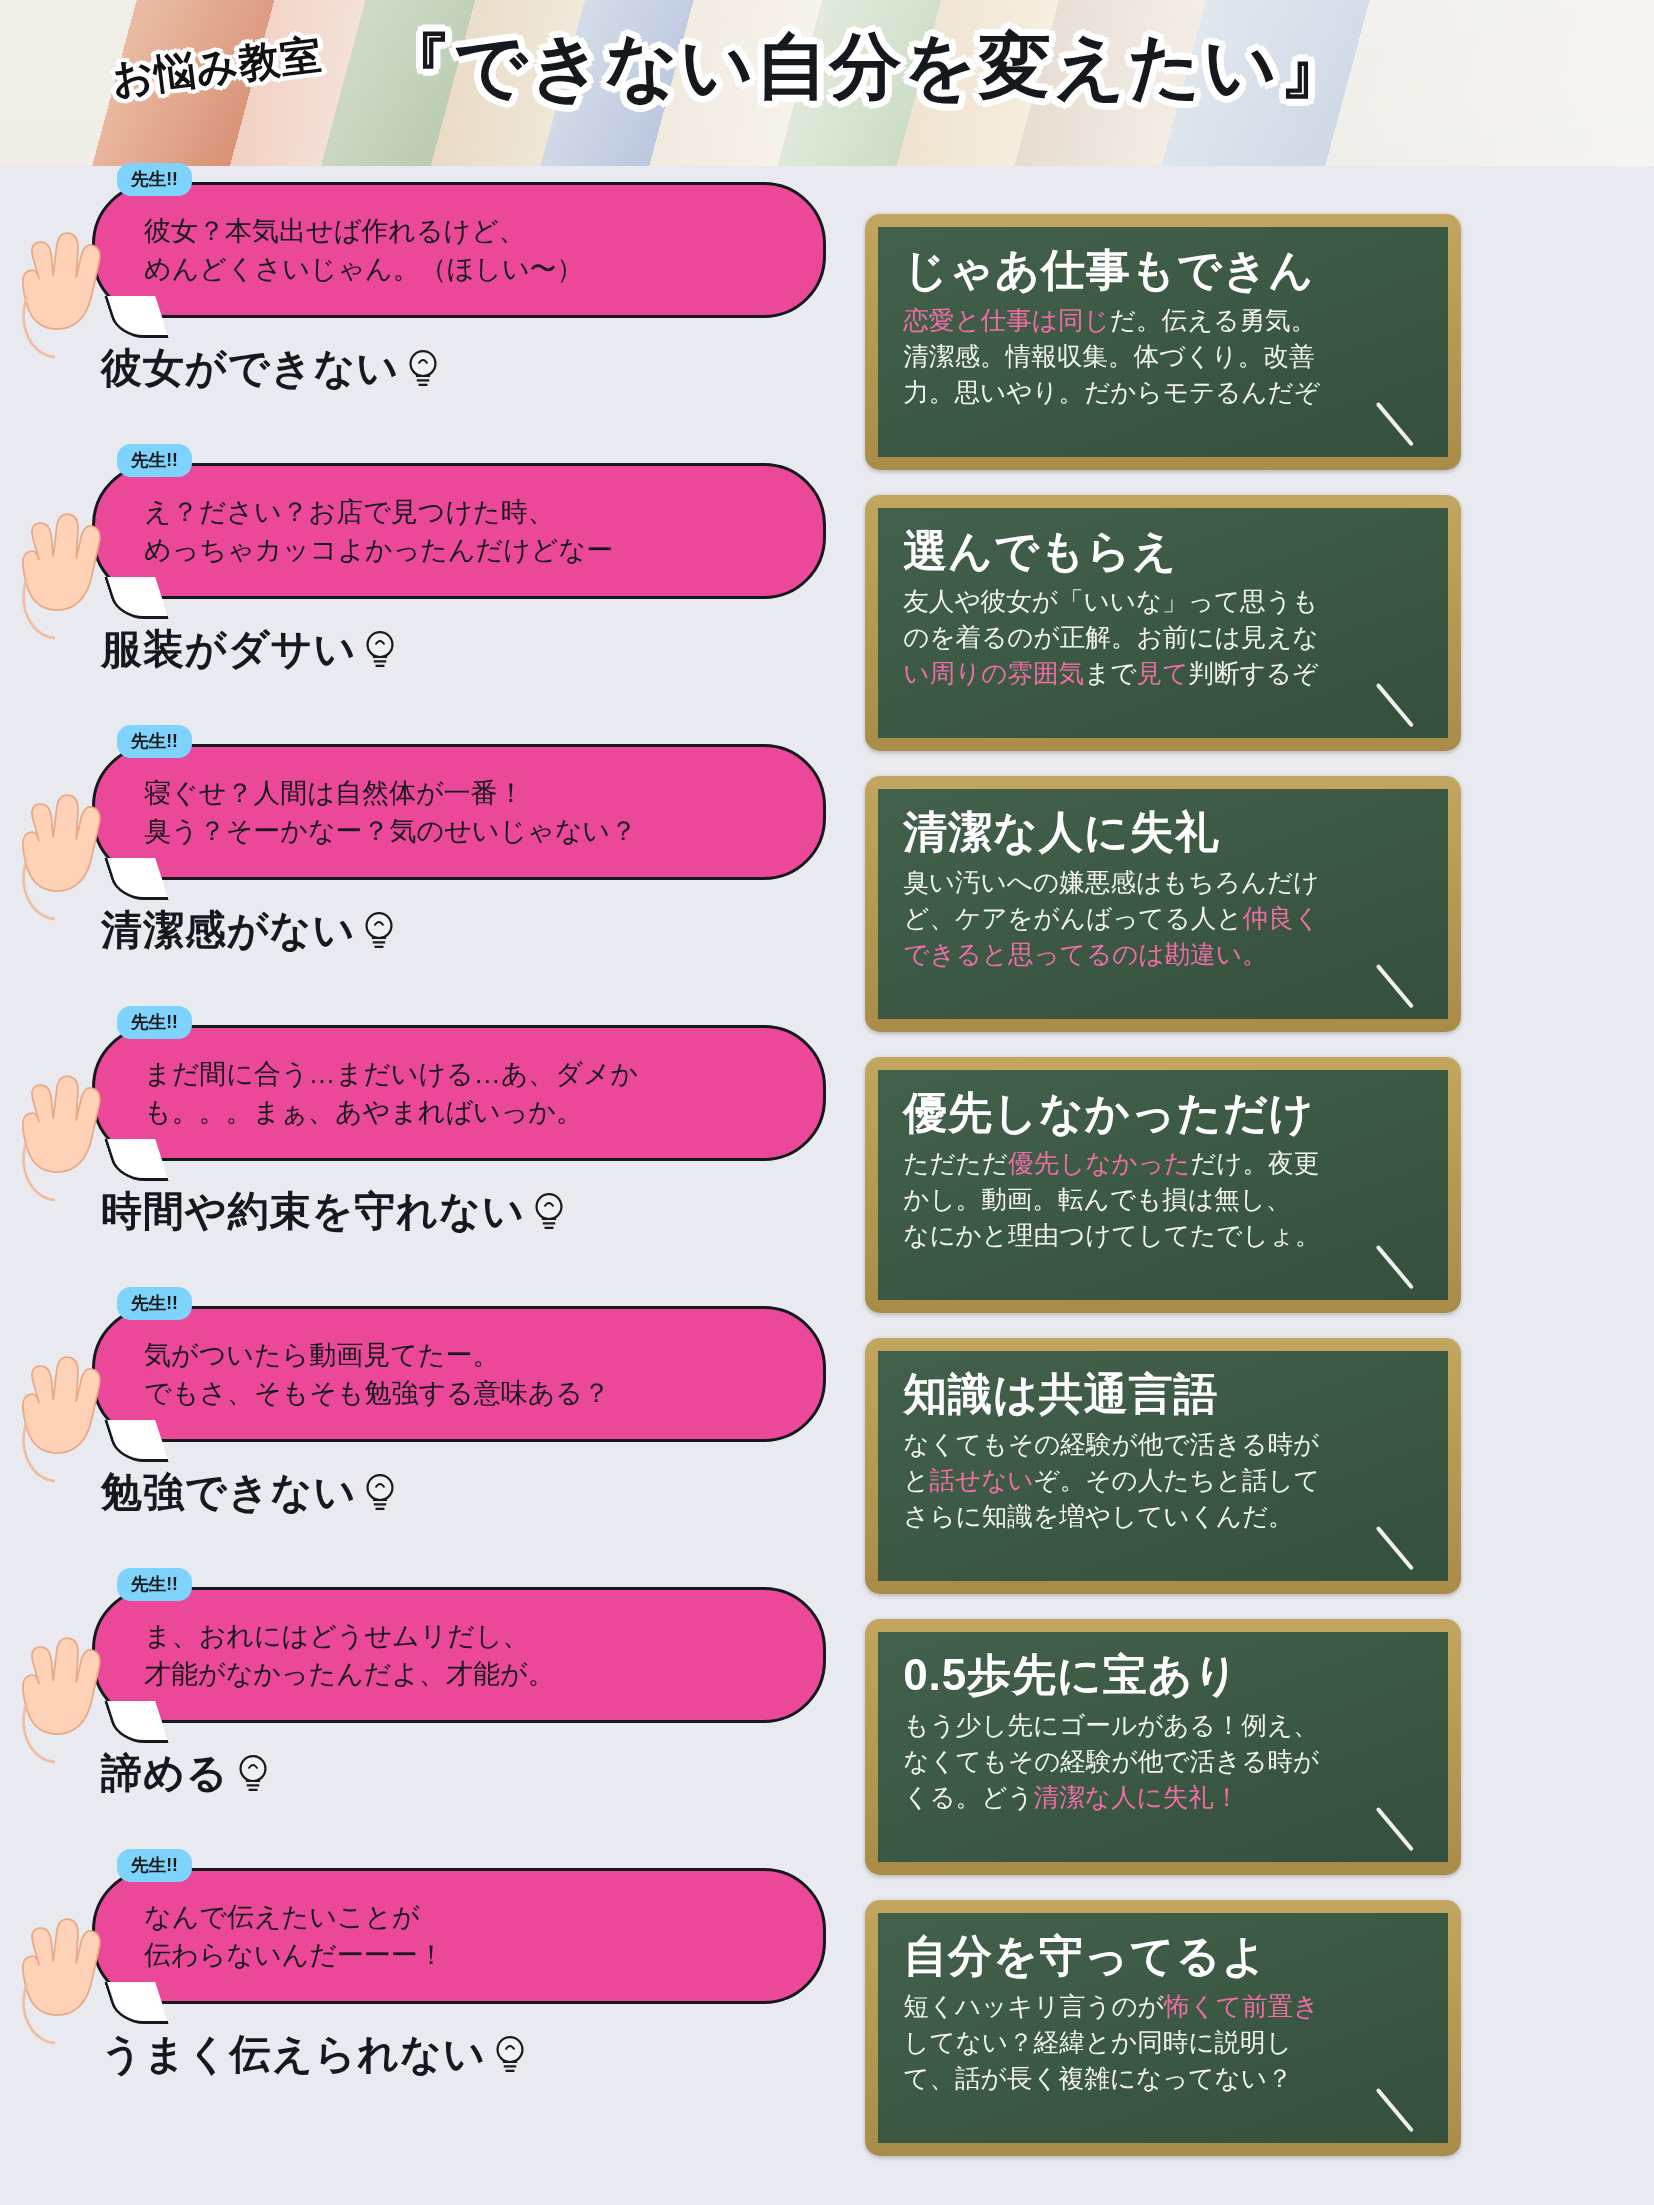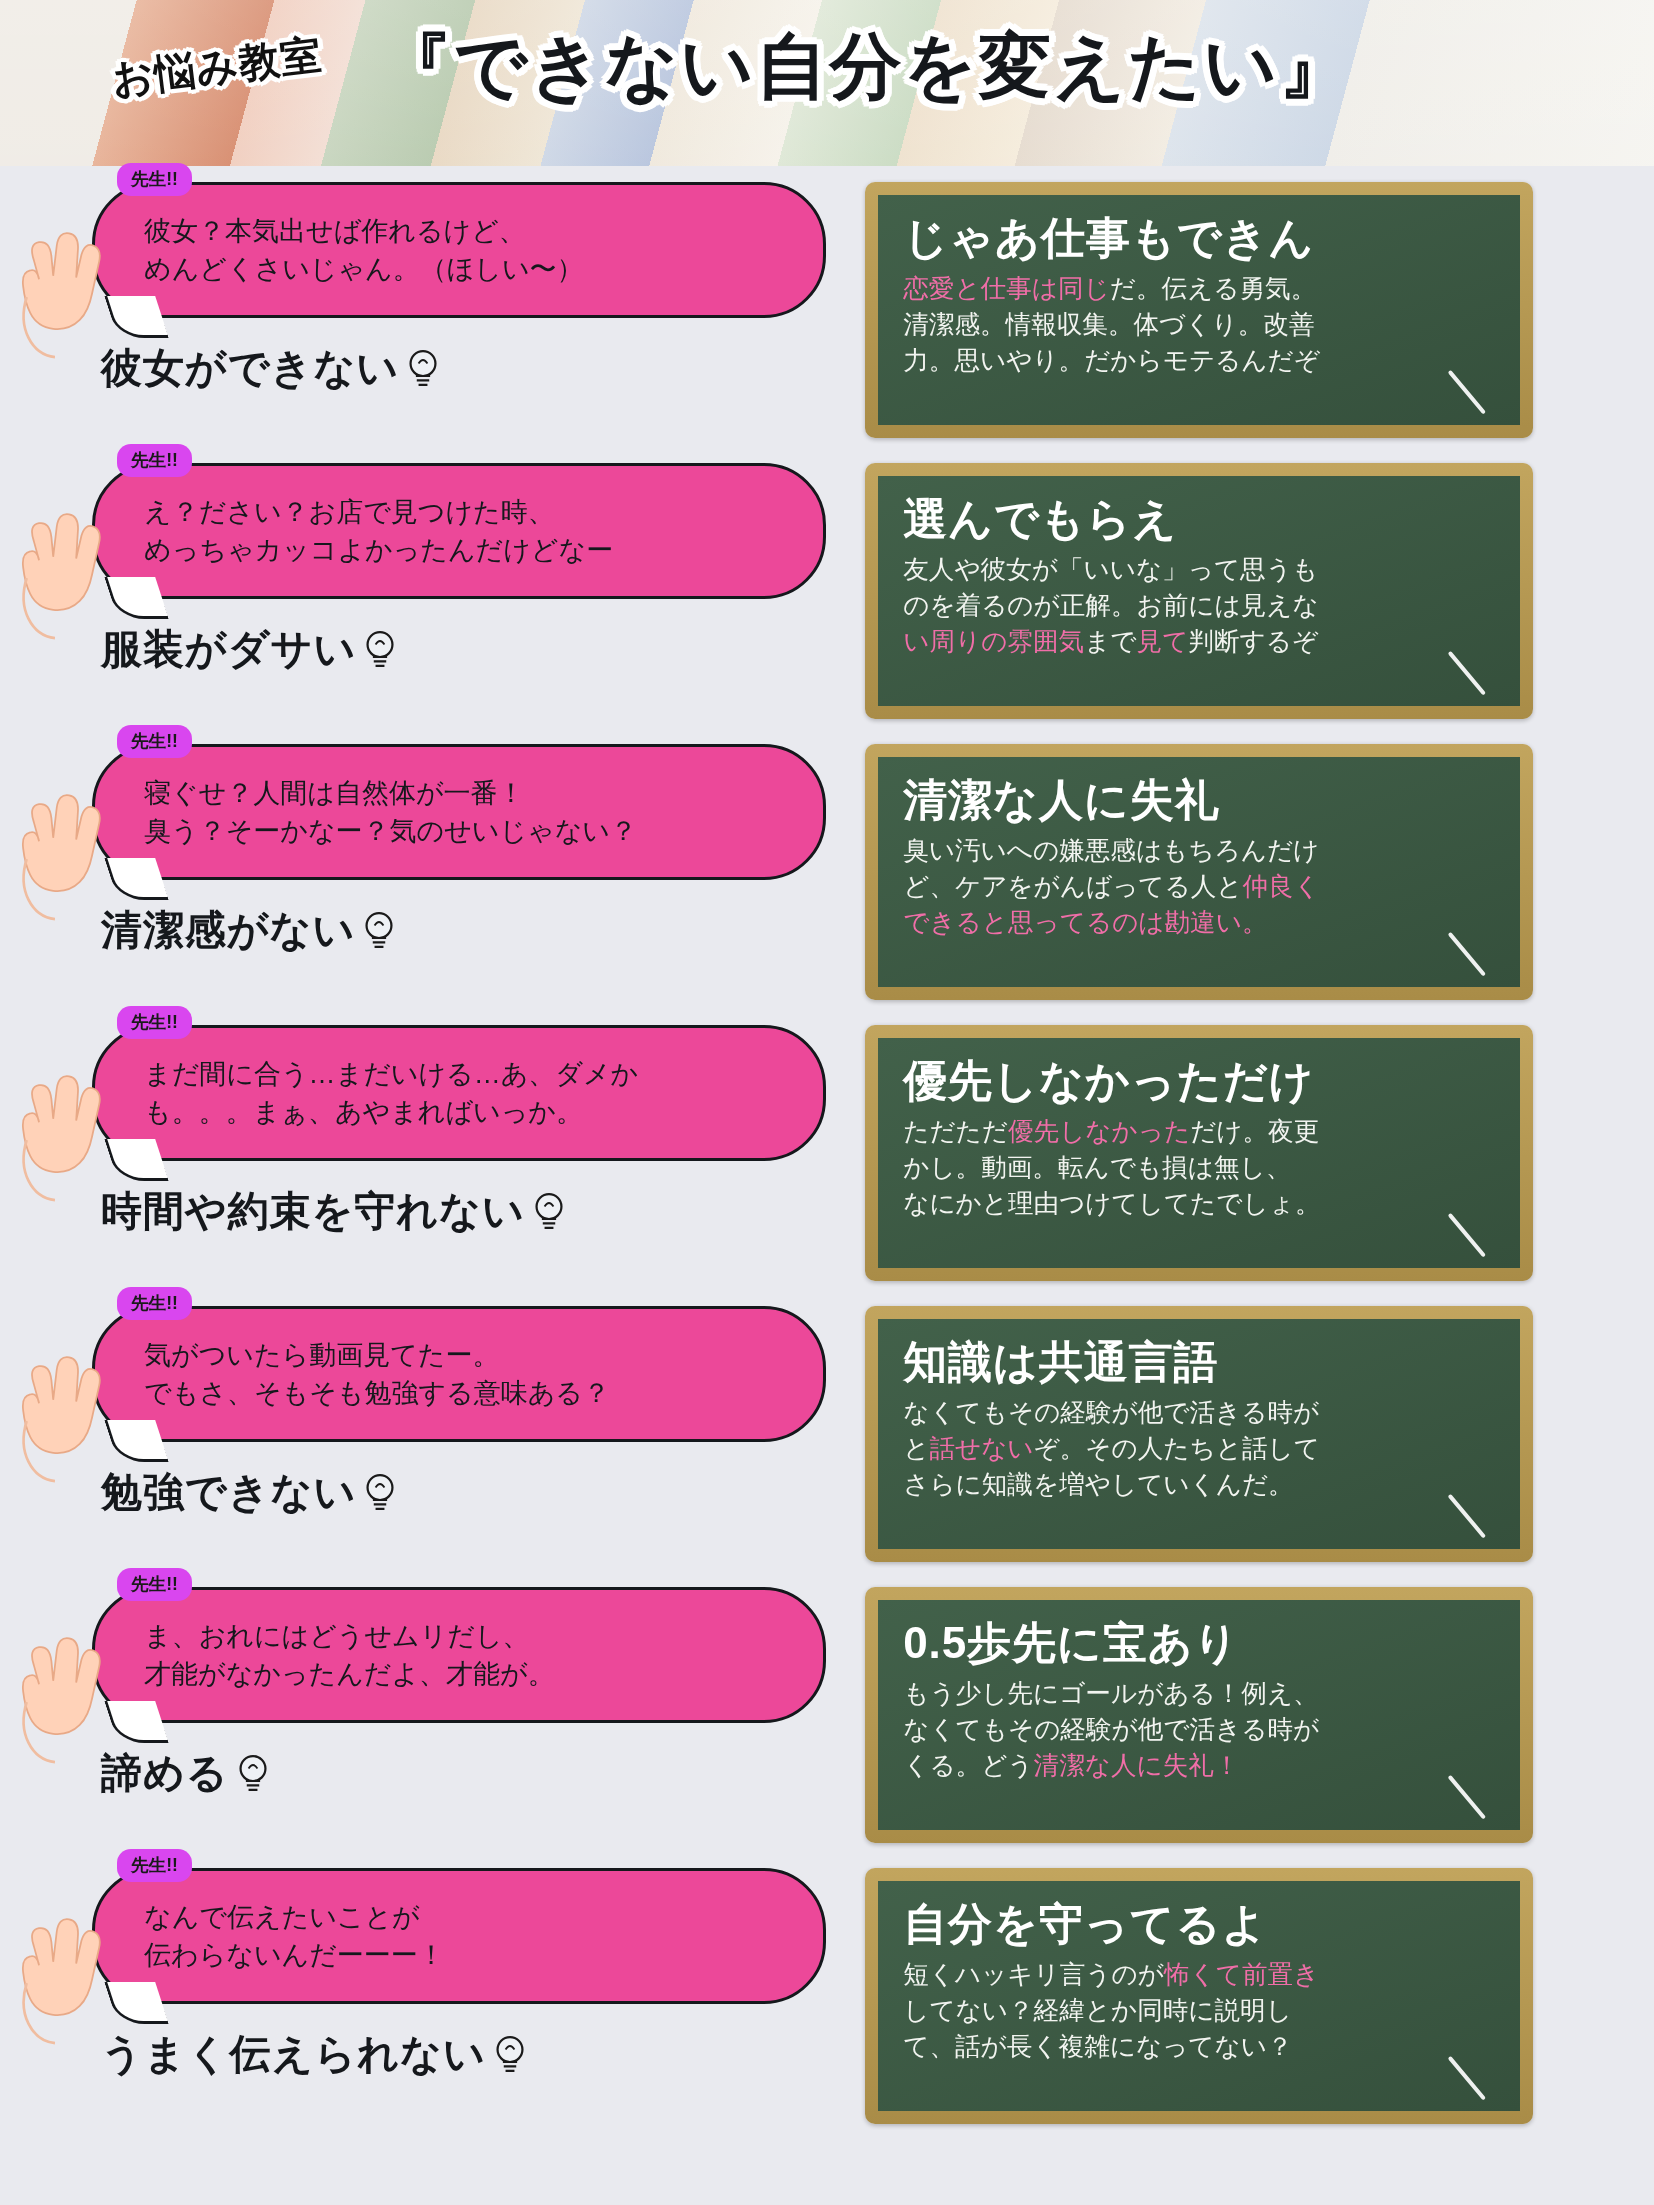--- a/index.html
+++ b/index.html
@@ -141,21 +141,21 @@
     line-height: 1.42;
     color: #15181c;
     white-space: nowrap;
   }
 
   .tag-sensei {
     position: absolute;
     left: 25px;
     top: -19.4px;
     z-index: 4;
-    background: #d946ef;
+    background: #7dd3fc;
     color: #1a1a1a;
     font-size: 17.6px;
     font-weight: bold;
     padding: 4.4px 14px 5.3px 14px;
     border-radius: 14px;
     white-space: nowrap;
   }
 
   .hand {
     position: absolute;
@@ -182,27 +182,28 @@
   .bulb { width: 48px; height: 48px; }
 
   
   .right-col {
     position: relative;
     width: 776px;
     padding-right: 12.4px;
   }
   .board {
     position: relative;
-    width: 668px;
+    width: 596px;
     height: 256px;
     background: #b89b55;
     background: linear-gradient(180deg,#c2a55e,#a98c47);
-    border-radius: 10px;
+    border-radius: 15px;
     padding: 13.2px;
     box-shadow: 0 1.8px 4.4px rgba(0,0,0,.22);
+    margin-top: 32px;
   }
   .board-inner {
     position: relative;
     width: 100%;
     height: 100%;
     background: #3d5a44;
     background: linear-gradient(160deg,#42614a,#35503c);
     padding: 17.6px 25px 16px 25px;
     overflow: hidden;
   }

